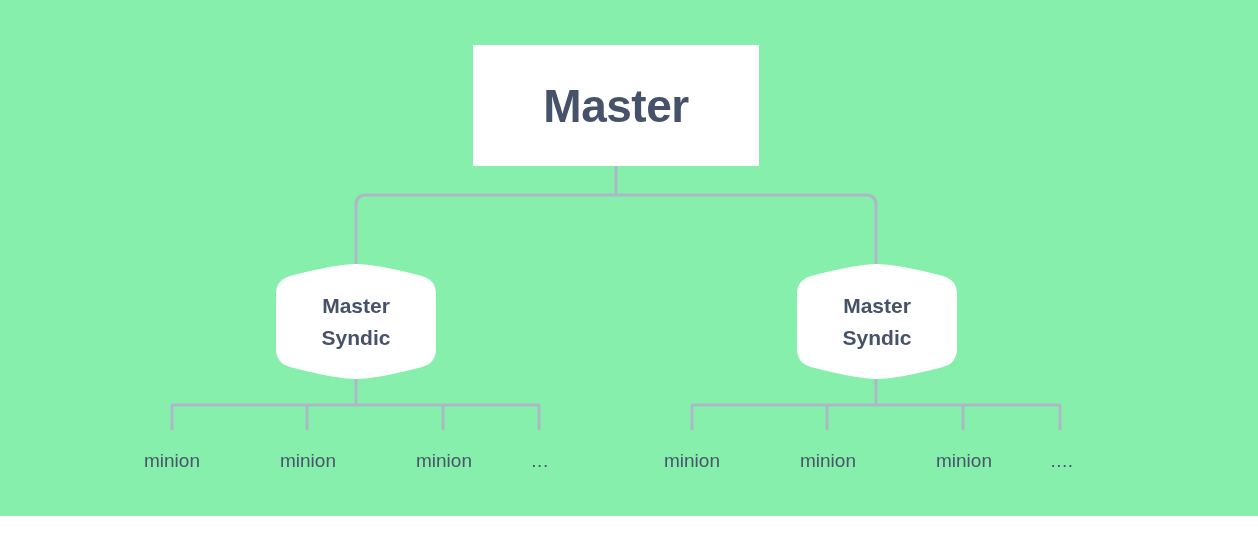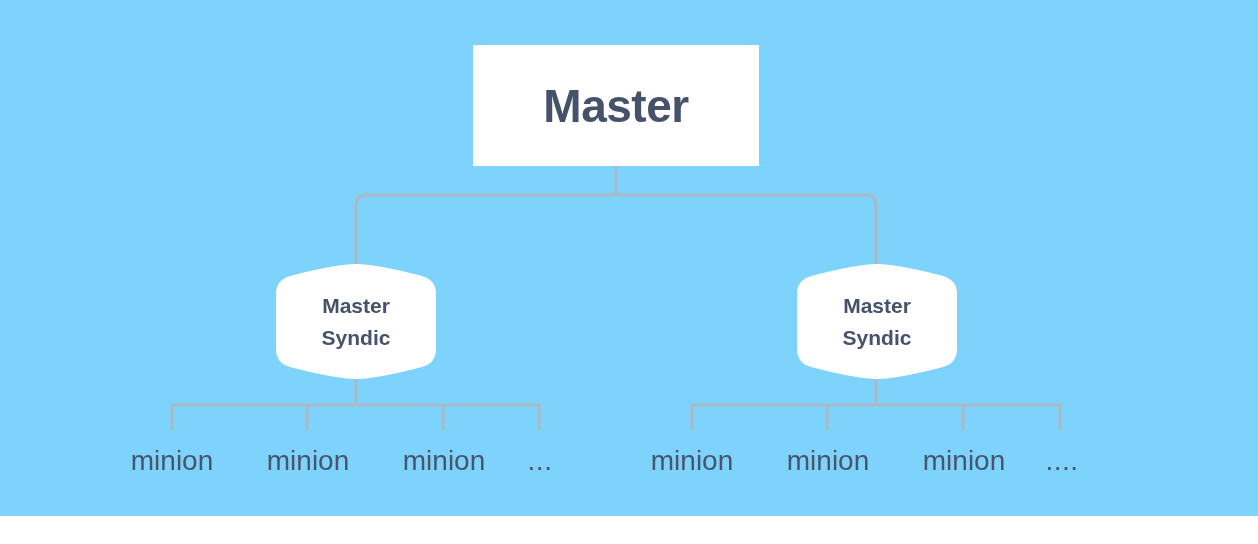--- a/index.html
+++ b/index.html
@@ -11,21 +11,21 @@
   body {
     background: #ffffff;
     font-family: "Liberation Sans", sans-serif;
     position: relative;
   }
   #diagram-root {
     position: absolute;
     left: 0; top: 0;
     width: 1258px;
     height: 544px;
-    background: #7dd3fc;
+    background: #86efac;
   }
   #canvas-bottom-band {
     position: absolute;
     left: 0; top: 516px;
     width: 1258px; height: 28px;
     background: #ffffff;
   }
 
   
   #connector-layer {
@@ -79,21 +79,21 @@
     line-height: 32px;
     text-align: center;
   }
   #syndic-node-left  { left: 276px; }
   #syndic-node-right { left: 797px; }
 
   
   .minion-label {
     position: absolute;
     top: 444px;
-    font-size: 28px;
+    font-size: 19px;
     font-weight: normal;
     color: #48556b;
     line-height: 34px;
     white-space: nowrap;
     text-align: center;
     transform: translateX(-50%);
   }
   .minion-label.ellipsis {
     letter-spacing: 0.5px;
   }

